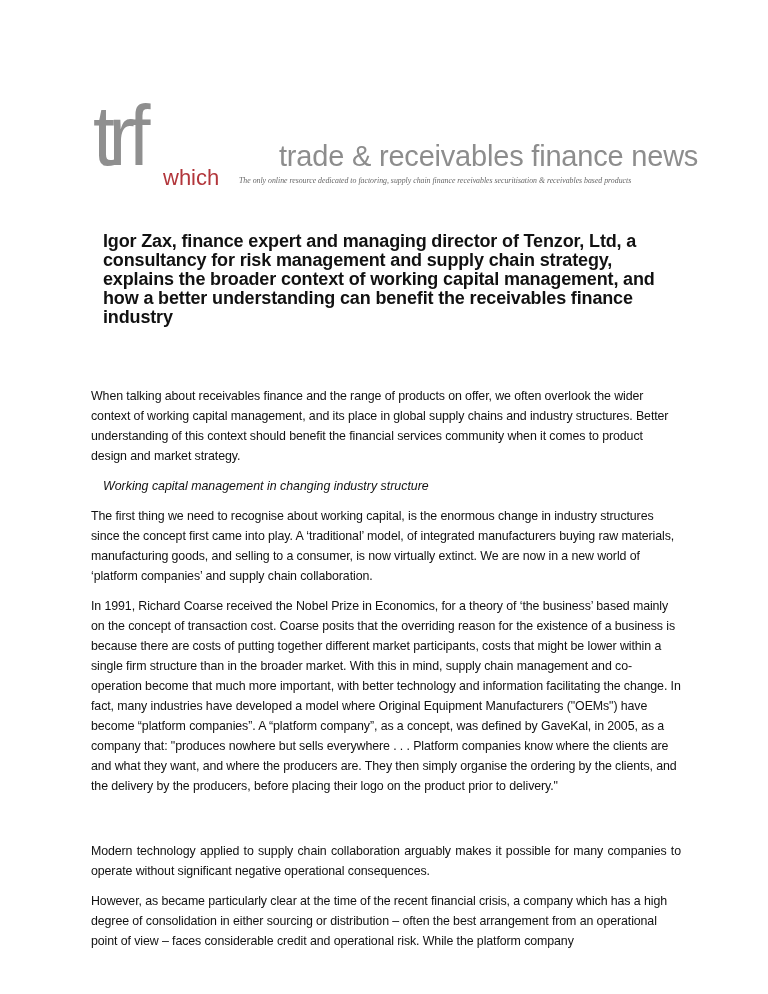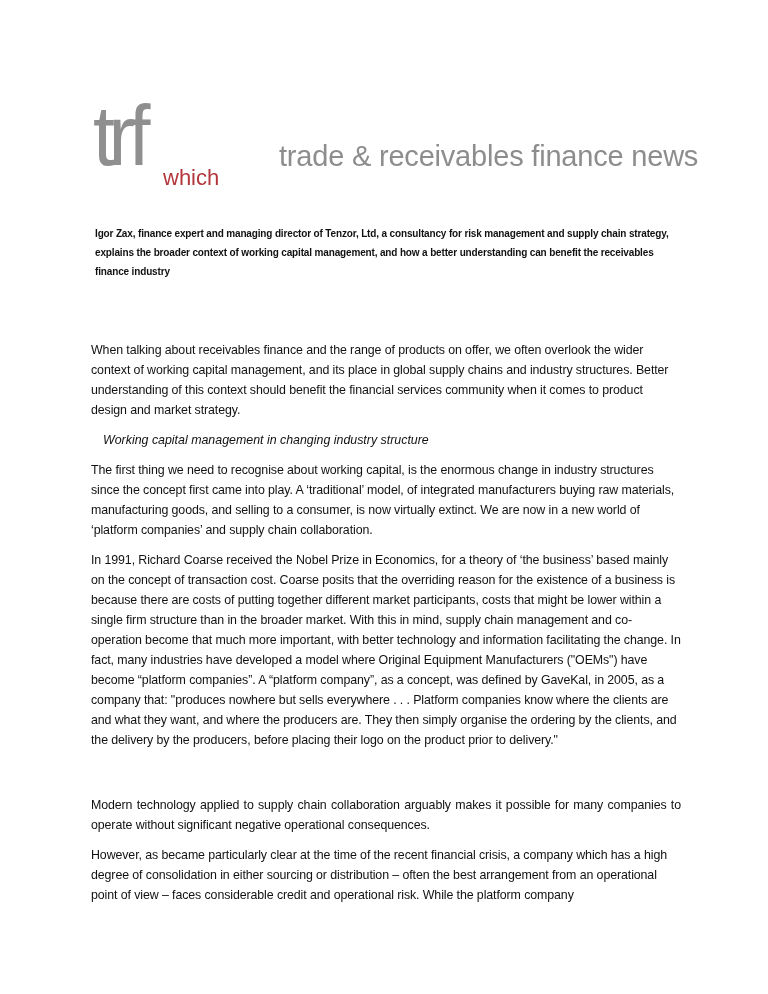--- a/index.html
+++ b/index.html
@@ -7,34 +7,35 @@
   .page { position: absolute; left: 0; top: 4px; width: 768px; height: 906px; background: #fff; }
 
   
   .logo-trf { position: absolute; left: 93px; top: 88px; font-family: "Liberation Sans", sans-serif; font-size: 86px; letter-spacing: -7px; color: #8f8f8f; line-height: 1; transform: scaleX(0.92); transform-origin: left top; }
   .logo-news { position: absolute; left: 163px; top: 163px; font-family: "Liberation Sans", sans-serif; font-size: 22px; color: #b2363b; line-height: 1; }
   .masthead-title { position: absolute; left: 238px; top: 138px; font-family: "Liberation Sans", sans-serif; font-size: 29px; color: #8d8d8d; line-height: 1; letter-spacing: -0.2px; white-space: nowrap; margin-left: 41px; }
   .masthead-tagline { position: absolute; left: 239px; top: 172px; font-family: "Liberation Serif", serif; font-style: italic; font-size: 7.8px; color: #666; white-space: nowrap; }
 
   
   .article { position: absolute; left: 91px; top: 216px; width: 590px; font-family: "Liberation Sans", sans-serif; font-size: 12.4px; line-height: 20px; color: #111; }
-  .lede { font-weight: bold; font-size: 10px; line-height: 19px; margin: 4px; letter-spacing: -0.15px; }
+  .lede { font-weight: bold; font-size: 18px; line-height: 19px; margin: 12px; letter-spacing: -0.15px; }
   .para { margin: 0 0 10px 0; letter-spacing: -0.1px; }
   .para.first { margin-top: 59px; }
   .subhead { font-style: italic; margin: 0 0 10px 12px; }
   .justify { text-align: justify; text-align-last: left; margin-top: 45px; }
 </style>
 </head>
 <body>
 
 <div class="page">
 
   <div class="logo-trf">trf</div>
   <div class="logo-news">which</div>
   <div class="masthead-title">trade &amp; receivables finance news</div>
+  <div class="masthead-tagline">The only online resource dedicated to factoring, supply chain finance receivables securitisation &amp; receivables based products</div>
 
   <div class="article">
     <p class="lede">Igor Zax, finance expert and managing director of Tenzor, Ltd, a consultancy for risk management and supply chain strategy, explains the broader context of working capital management, and how a better understanding can benefit the receivables finance industry</p>
 
     <p class="para first">When talking about receivables finance and the range of products on offer, we often overlook the wider context of working capital management, and its place in global supply chains and industry structures. Better understanding of this context should benefit the financial services community when it comes to product design and market strategy.</p>
     <p class="subhead">Working capital management in changing industry structure</p>
     <p class="para">The first thing we need to recognise about working capital, is the enormous change in industry structures since the concept first came into play. A ‘traditional’ model, of integrated manufacturers buying raw materials, manufacturing goods, and selling to a consumer, is now virtually extinct. We are now in a new world of ‘platform companies’ and supply chain collaboration.</p>
     <p class="para">In 1991, Richard Coarse received the Nobel Prize in Economics, for a theory of ‘the business’ based mainly on the concept of transaction cost. Coarse posits that the overriding reason for the existence of a business is because there are costs of putting together different market participants, costs that might be lower within a single firm structure than in the broader market. With this in mind, supply chain management and co-operation become that much more important, with better technology and information facilitating the change. In fact, many industries have developed a model where Original Equipment Manufacturers ("OEMs") have become “platform companies”. A “platform company”, as a concept, was defined by GaveKal, in 2005, as a company that: "produces nowhere but sells everywhere . . . Platform companies know where the clients are and what they want, and where the producers are. They then simply organise the ordering by the clients, and the delivery by the producers, before placing their logo on the product prior to delivery."</p>
     <p class="para justify">Modern technology applied to supply chain collaboration arguably makes it possible for many companies to operate without significant negative operational consequences.</p>
     <p class="para">However, as became particularly clear at the time of the recent financial crisis, a company which has a high degree of consolidation in either sourcing or distribution – often the best arrangement from an operational point of view – faces considerable credit and operational risk. While the platform company</p>

